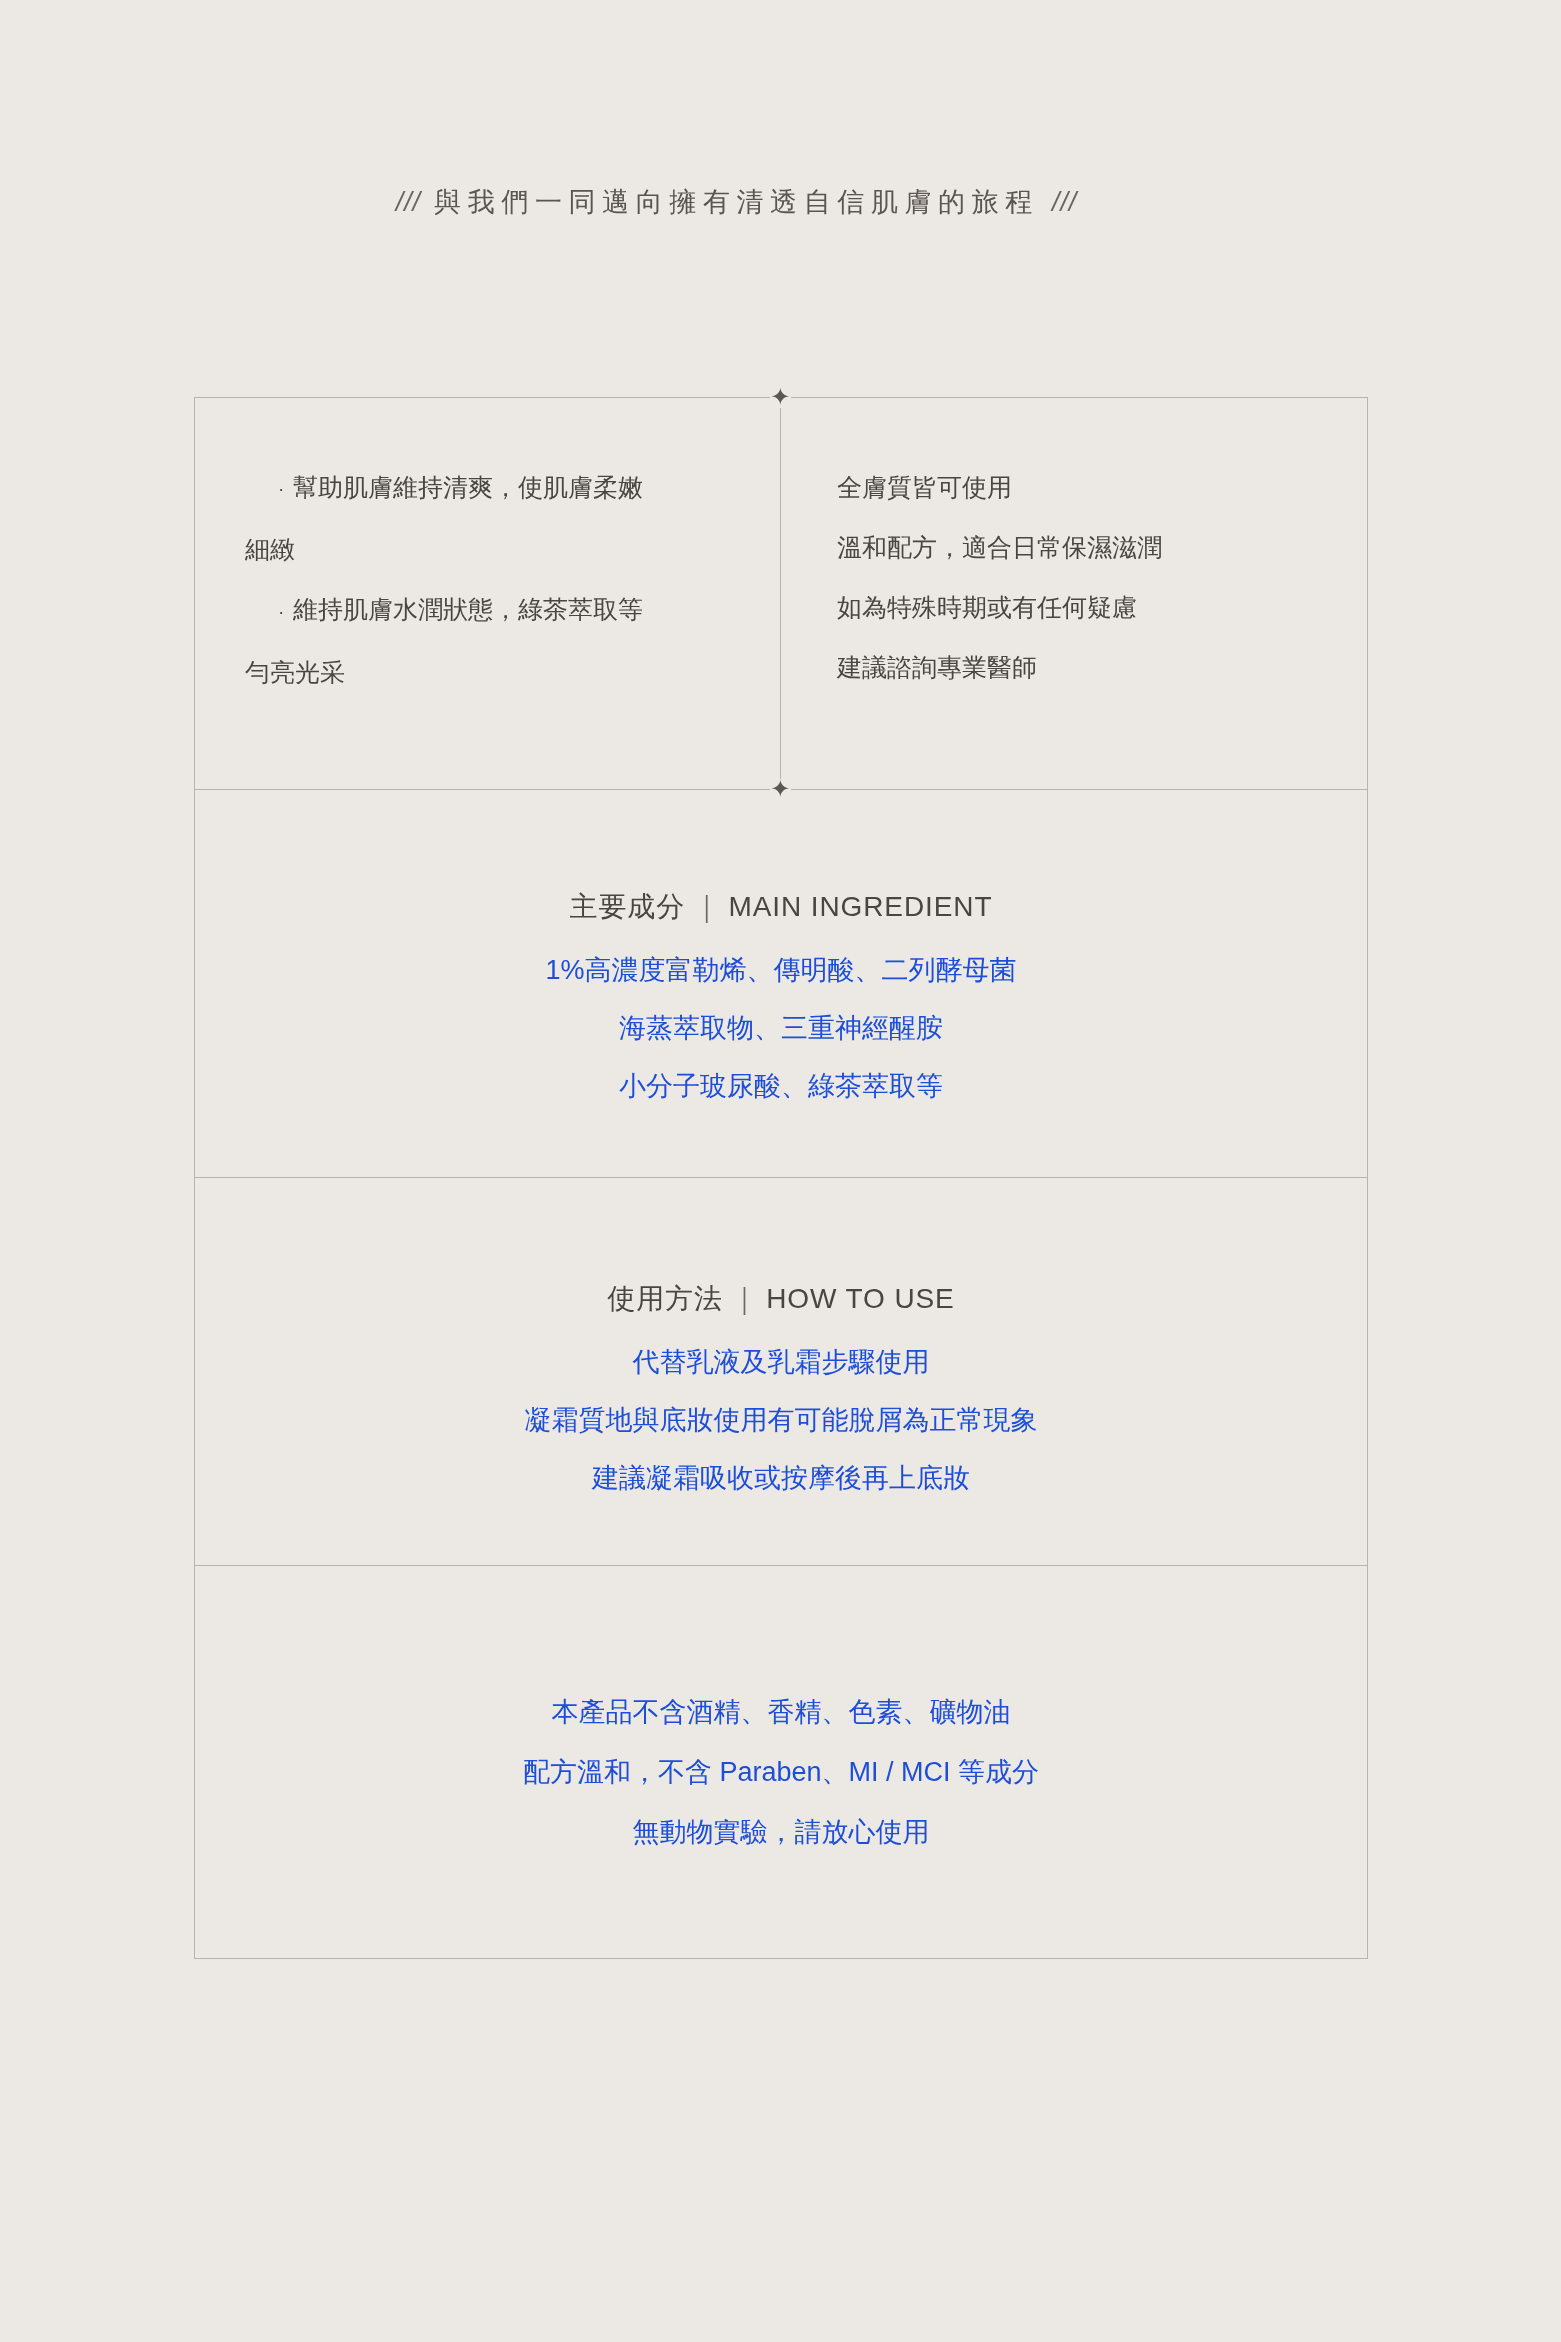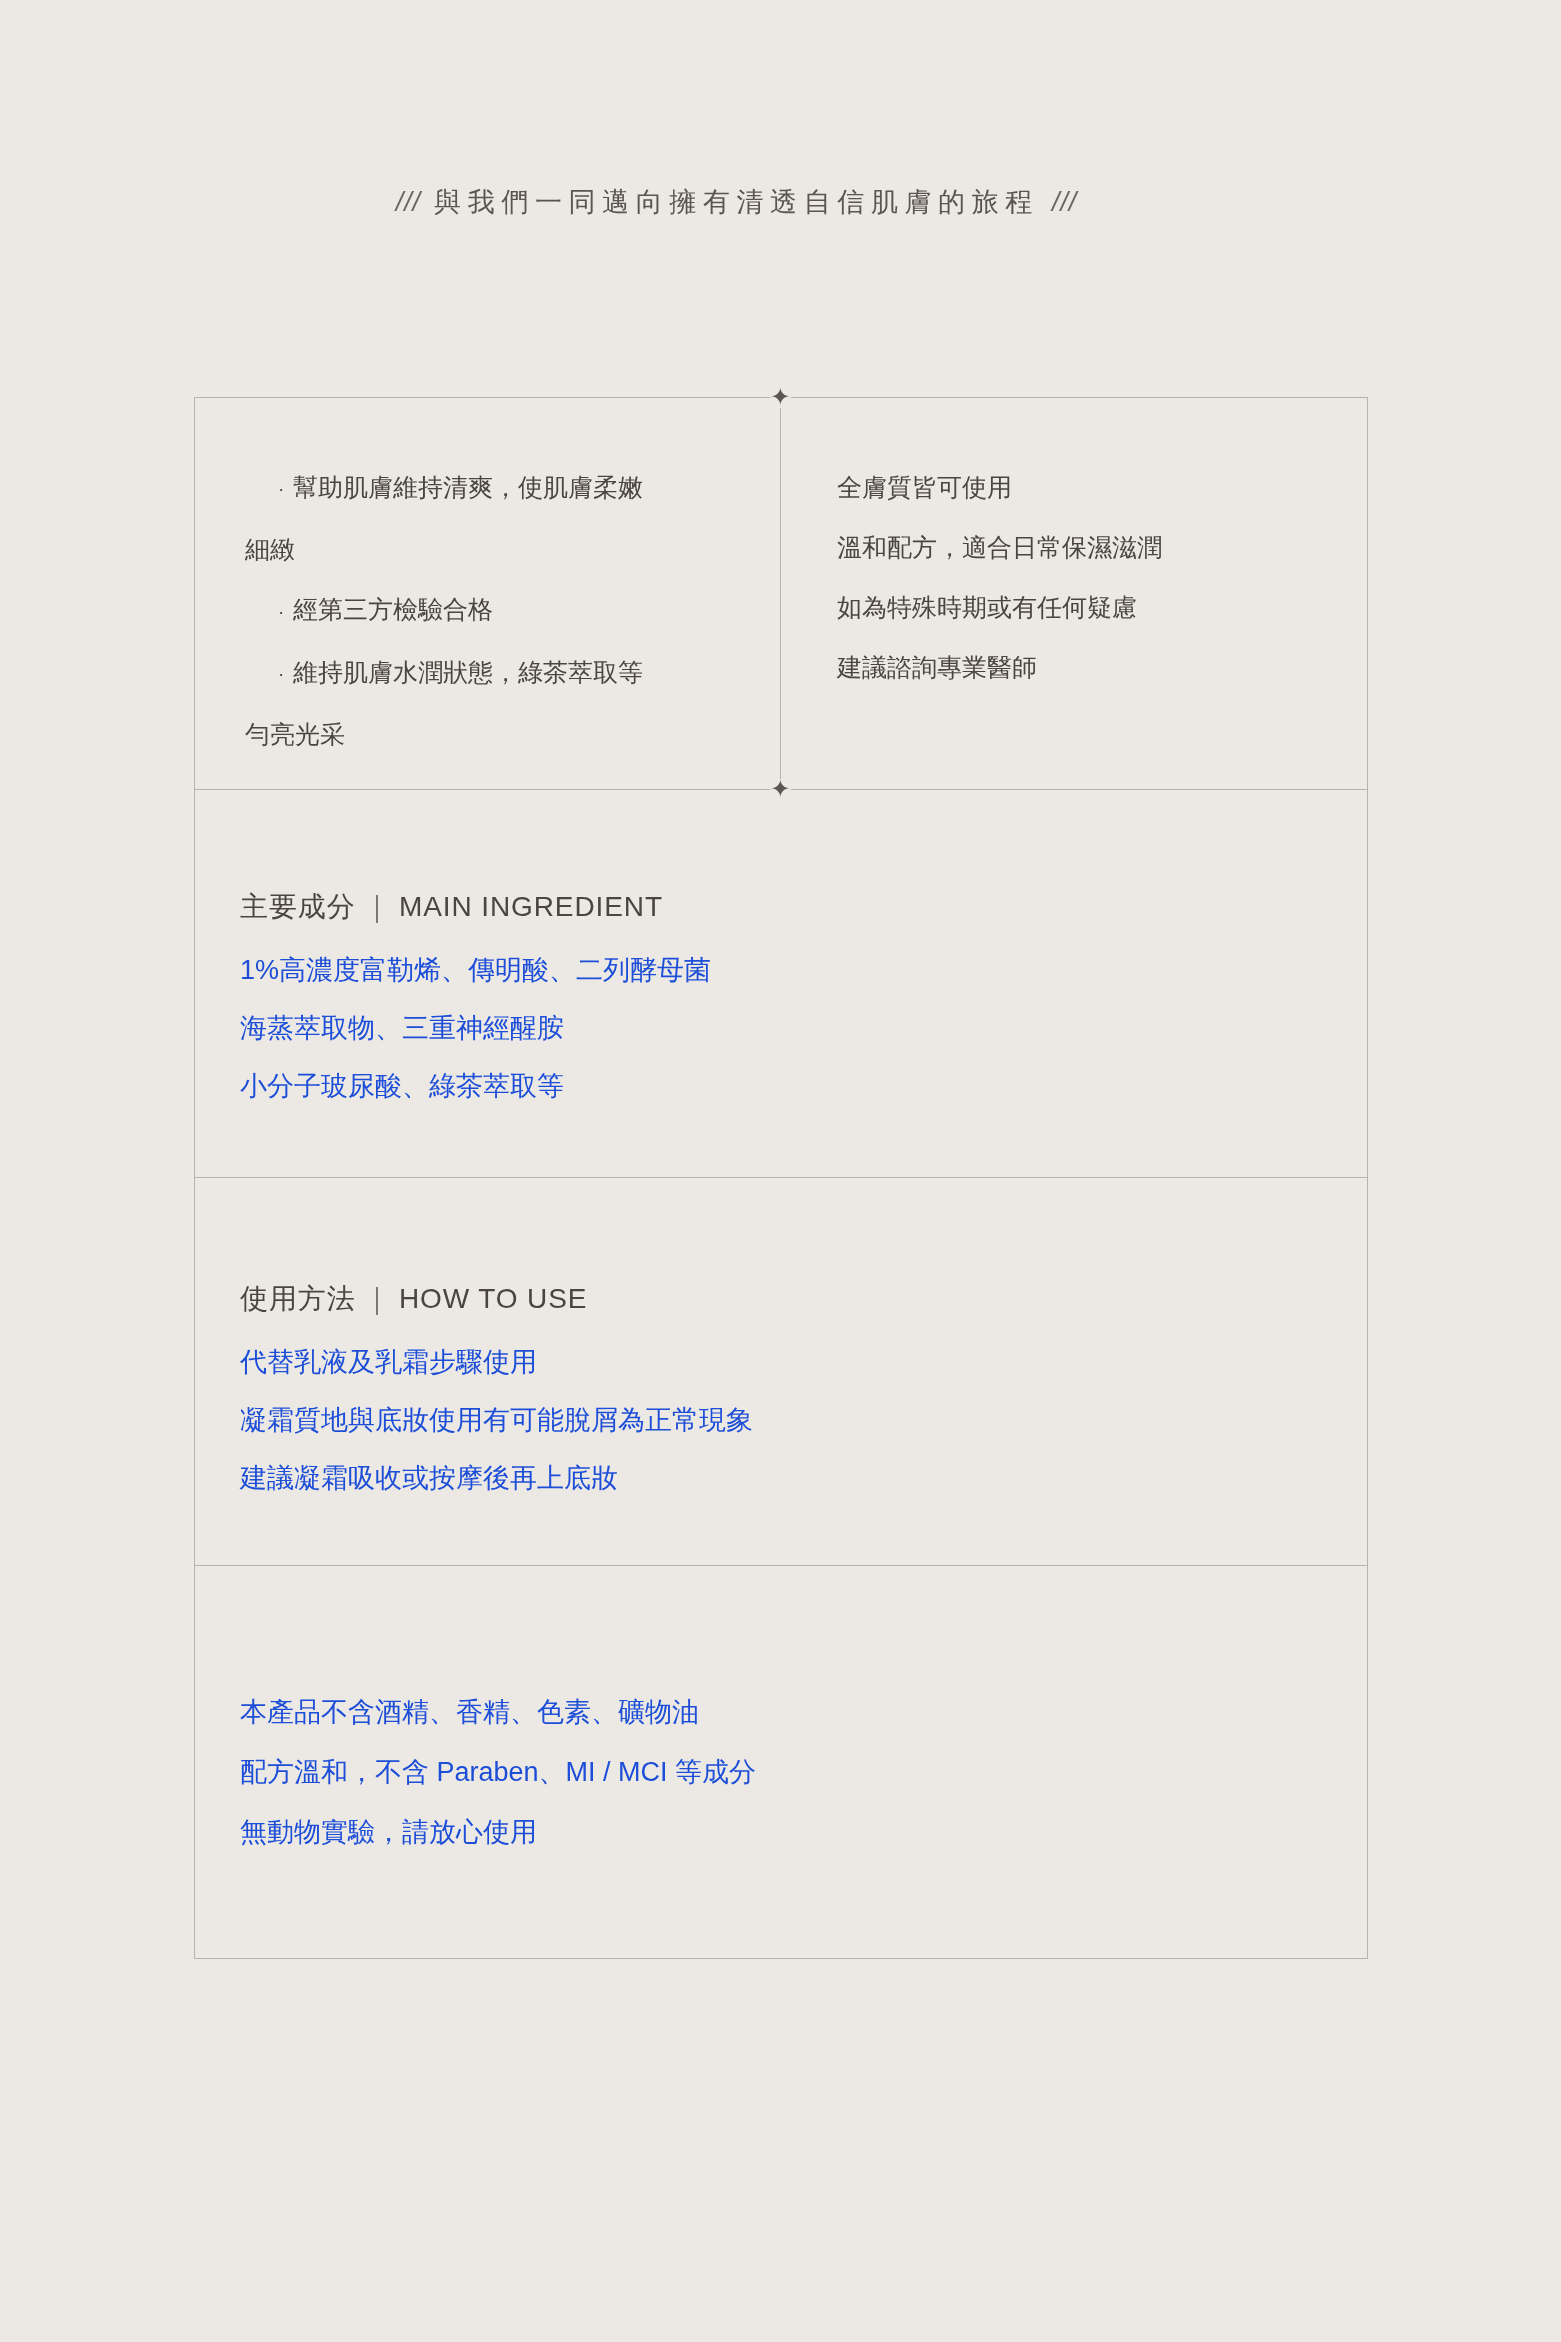--- a/index.html
+++ b/index.html
@@ -126,21 +126,21 @@
   }
   .plain-line {
     white-space: nowrap;
   }
 
   
   .sec {
     position: absolute;
     left: 194px;
     width: 1174px;
-    padding-left: 46px;
+    text-align: center;
   }
   .sec .sec-title {
     font-size: 28px;
     letter-spacing: 0.9px;
     color: #4a4540;
     margin-bottom: 15px;
     white-space: nowrap;
   }
   .sec .sec-title .sep {
     padding: 0 7.5px;
@@ -179,23 +179,20 @@
 
   <div class="diamond" id="diamond-top">✦</div>
   <div class="diamond" id="diamond-bottom">✦</div>
 
   <div class="benefit-col" id="benefit-left">
     <div class="bullet-line">
       <span class="dot">·</span><span>幫助肌膚維持清爽，使肌膚柔嫩</span>
     </div>
     <div class="cont-line">細緻</div>
     <div class="bullet-line">
-      <span class="dot">·</span><span>經第三方檢驗合格</span>
-    </div>
-    <div class="bullet-line">
       <span class="dot">·</span><span>維持肌膚水潤狀態，綠茶萃取等</span>
     </div>
     <div class="cont-line">勻亮光采</div>
   </div>
 
   <div class="benefit-col" id="benefit-right">
     <div class="plain-line">全膚質皆可使用</div>
     <div class="plain-line">溫和配方，適合日常保濕滋潤</div>
     <div class="plain-line">如為特殊時期或有任何疑慮</div>
     <div class="plain-line">建議諮詢專業醫師</div>

